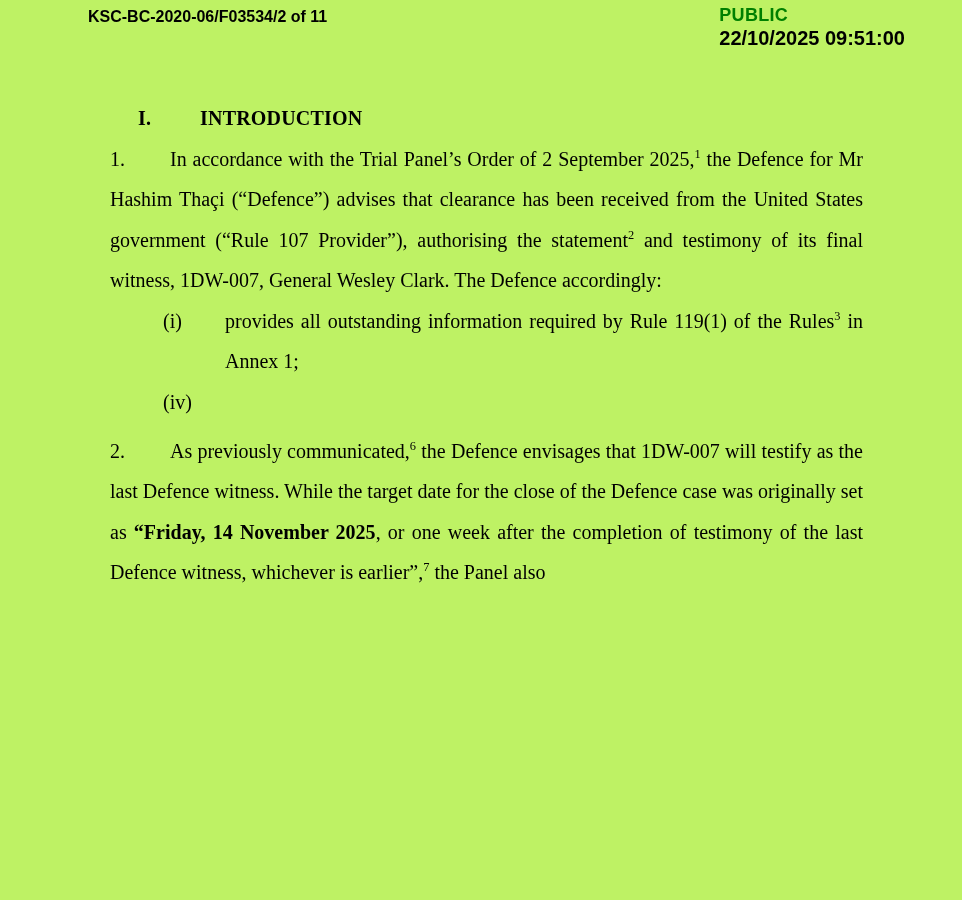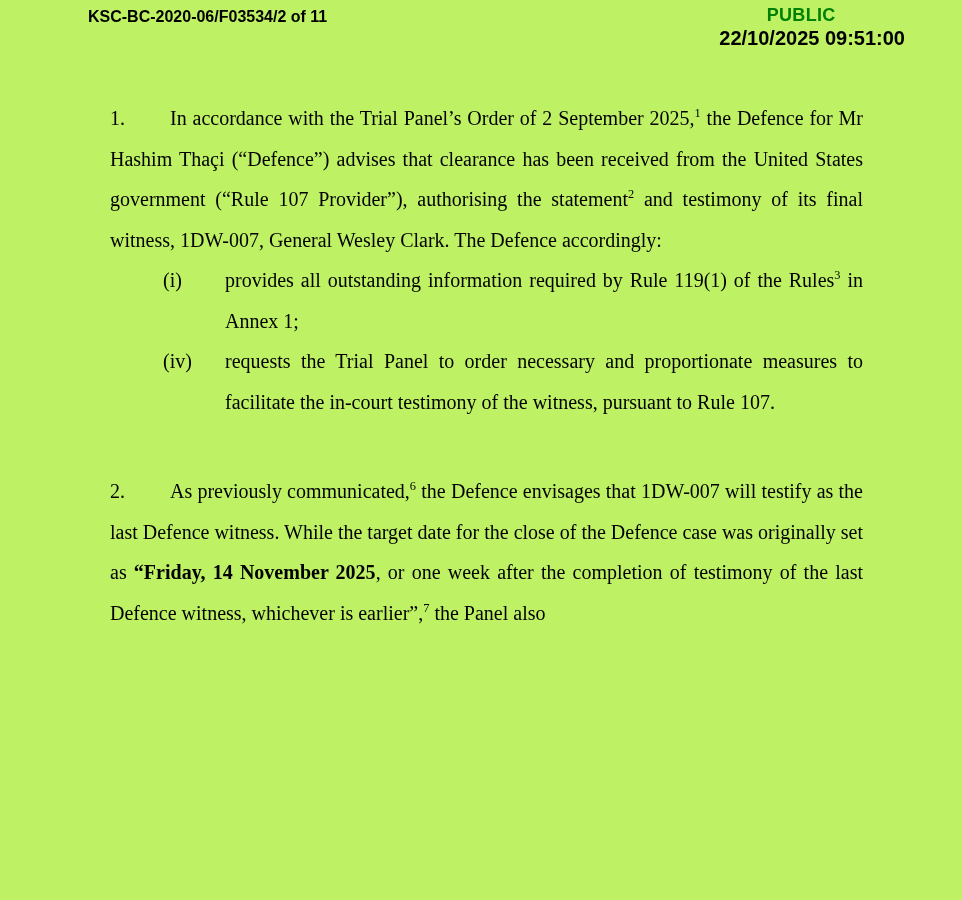--- a/index.html
+++ b/index.html
@@ -21,21 +21,21 @@
     position: absolute;
     left: 88px;
     top: 8px;
     font-size: 16px;
     color: #000000;
   }
   .header-right {
     position: absolute;
     right: 57px;
     top: 5px;
-    text-align: center;
+    text-align: left;
   }
   .classification {
     font-size: 18px;
     letter-spacing: 0.3px;
     margin-right: 22px;
   }
   .timestamp {
     font-size: 20px;
     color: #000000;
     margin-top: 1px;
@@ -95,35 +95,38 @@
   <header class="page-header">
     <div class="filing-number">KSC-BC-2020-06/F03534/2 of 11</div>
     <div class="header-right">
       <div class="classification" style="color: rgb(0, 128, 0);">PUBLIC</div>
       <div class="timestamp">22/10/2025 09:51:00</div>
     </div>
   </header>
 
   <main class="doc-body">
 
+    <div class="section-heading">
+      <span class="sec-num">I.</span><span class="sec-title">INTRODUCTION</span>
+    </div>
 
     <div class="para">
       <span class="para-num">1.</span><span class="para-text"><span>In accordance with the Trial Panel’s Order of 2 September 2025,</span><sup>1</sup><span> the Defence for Mr Hashim Thaçi (“Defence”) advises that clearance has been received from the United States government (“Rule 107 Provider”), authorising the statement</span><sup>2</sup><span> and testimony of its final witness, 1DW-007, General Wesley Clark. The Defence accordingly:</span></span>
     </div>
 
     <div class="list">
 
       <div class="list-item">
         <span class="list-label">(i)</span><span class="list-text"><span>provides all outstanding information required by Rule 119(1) of the Rules</span><sup>3</sup><span> in Annex 1;</span></span>
       </div>
 
 
 
       <div class="list-item">
-        <span class="list-label">(iv)</span><span class="list-text"><span>requests the Trial Panel to order necessary and proportionate measures to facilitate the in-court testimony of the witness, pursuant to Rule 107.</span></span>
+        <span class="list-label">(iv)</span>
       </div>
 
     </div>
 
     <div class="para para-2">
       <span class="para-num">2.</span><span class="para-text"><span>As previously communicated,</span><sup>6</sup><span> the Defence envisages that 1DW-007 will testify as the last Defence witness. While the target date for the close of the Defence case was originally set as </span><span class="bold">“Friday, 14 November 2025</span><span>, or one week after the completion of testimony of the last Defence witness, whichever is earlier”,</span><sup>7</sup><span> the Panel also</span></span>
     </div>
 
   </main>
 

